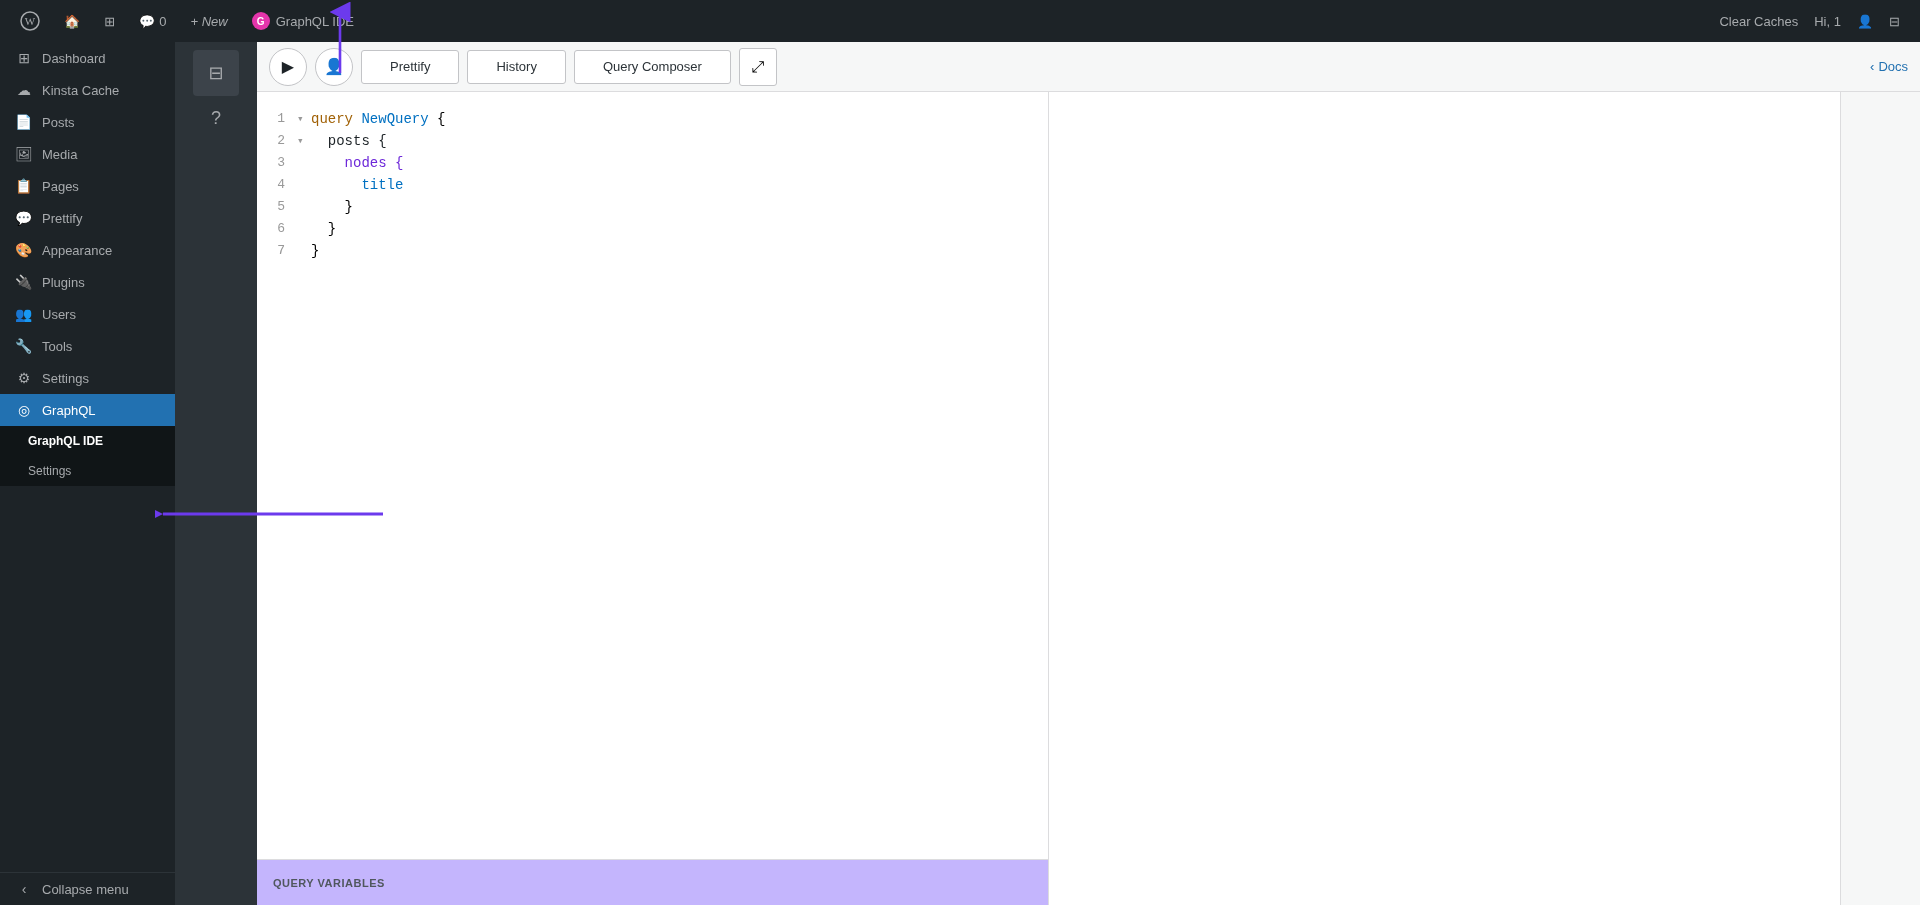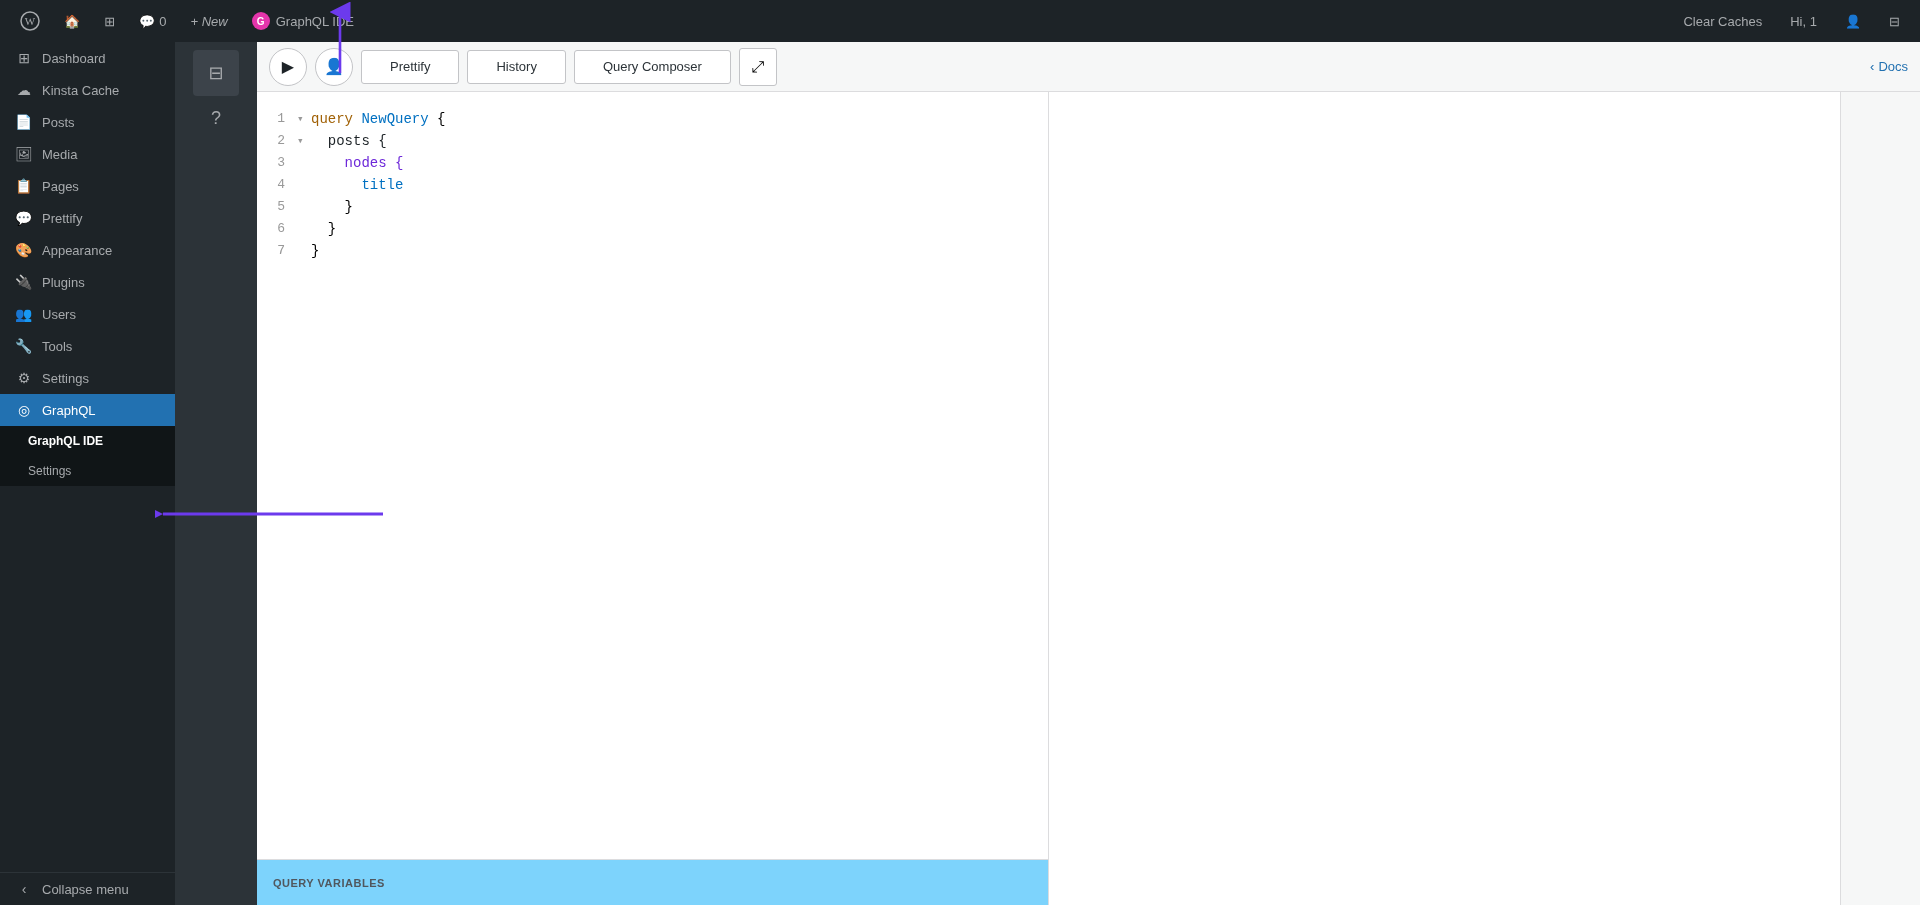--- a/index.html
+++ b/index.html
@@ -30,21 +30,20 @@
       white-space: nowrap;
     }
     .admin-bar-item .wp-logo {
       width: 20px; height: 20px;
       fill: #a7aaad;
     }
     .admin-bar-separator { flex: 1; }
     .admin-bar-right {
       display: flex;
       align-items: center;
-      gap: 12px;
       color: #a7aaad;
       font-size: 13px;
     }
     .new-btn {
       display: flex;
       align-items: center;
       gap: 4px;
       color: #a7aaad;
       font-size: 13px;
       cursor: pointer;
@@ -264,21 +263,21 @@
     .line-content {
       flex: 1;
       line-height: 22px;
     }
     .kw-query { color: #a16207; }
     .kw-name { color: #0070c1; }
 
     #query-vars-panel {
       height: 46px;
       border-top: 1px solid #dcdcde;
-      background: #7dd3fc;
+      background: #c4b5fd;
       display: flex;
       align-items: center;
       padding: 14px 16px;
       font-size: 11px;
       font-weight: 600;
       color: #50575e;
       text-transform: uppercase;
       letter-spacing: 0.5px;
       cursor: pointer;
     }

